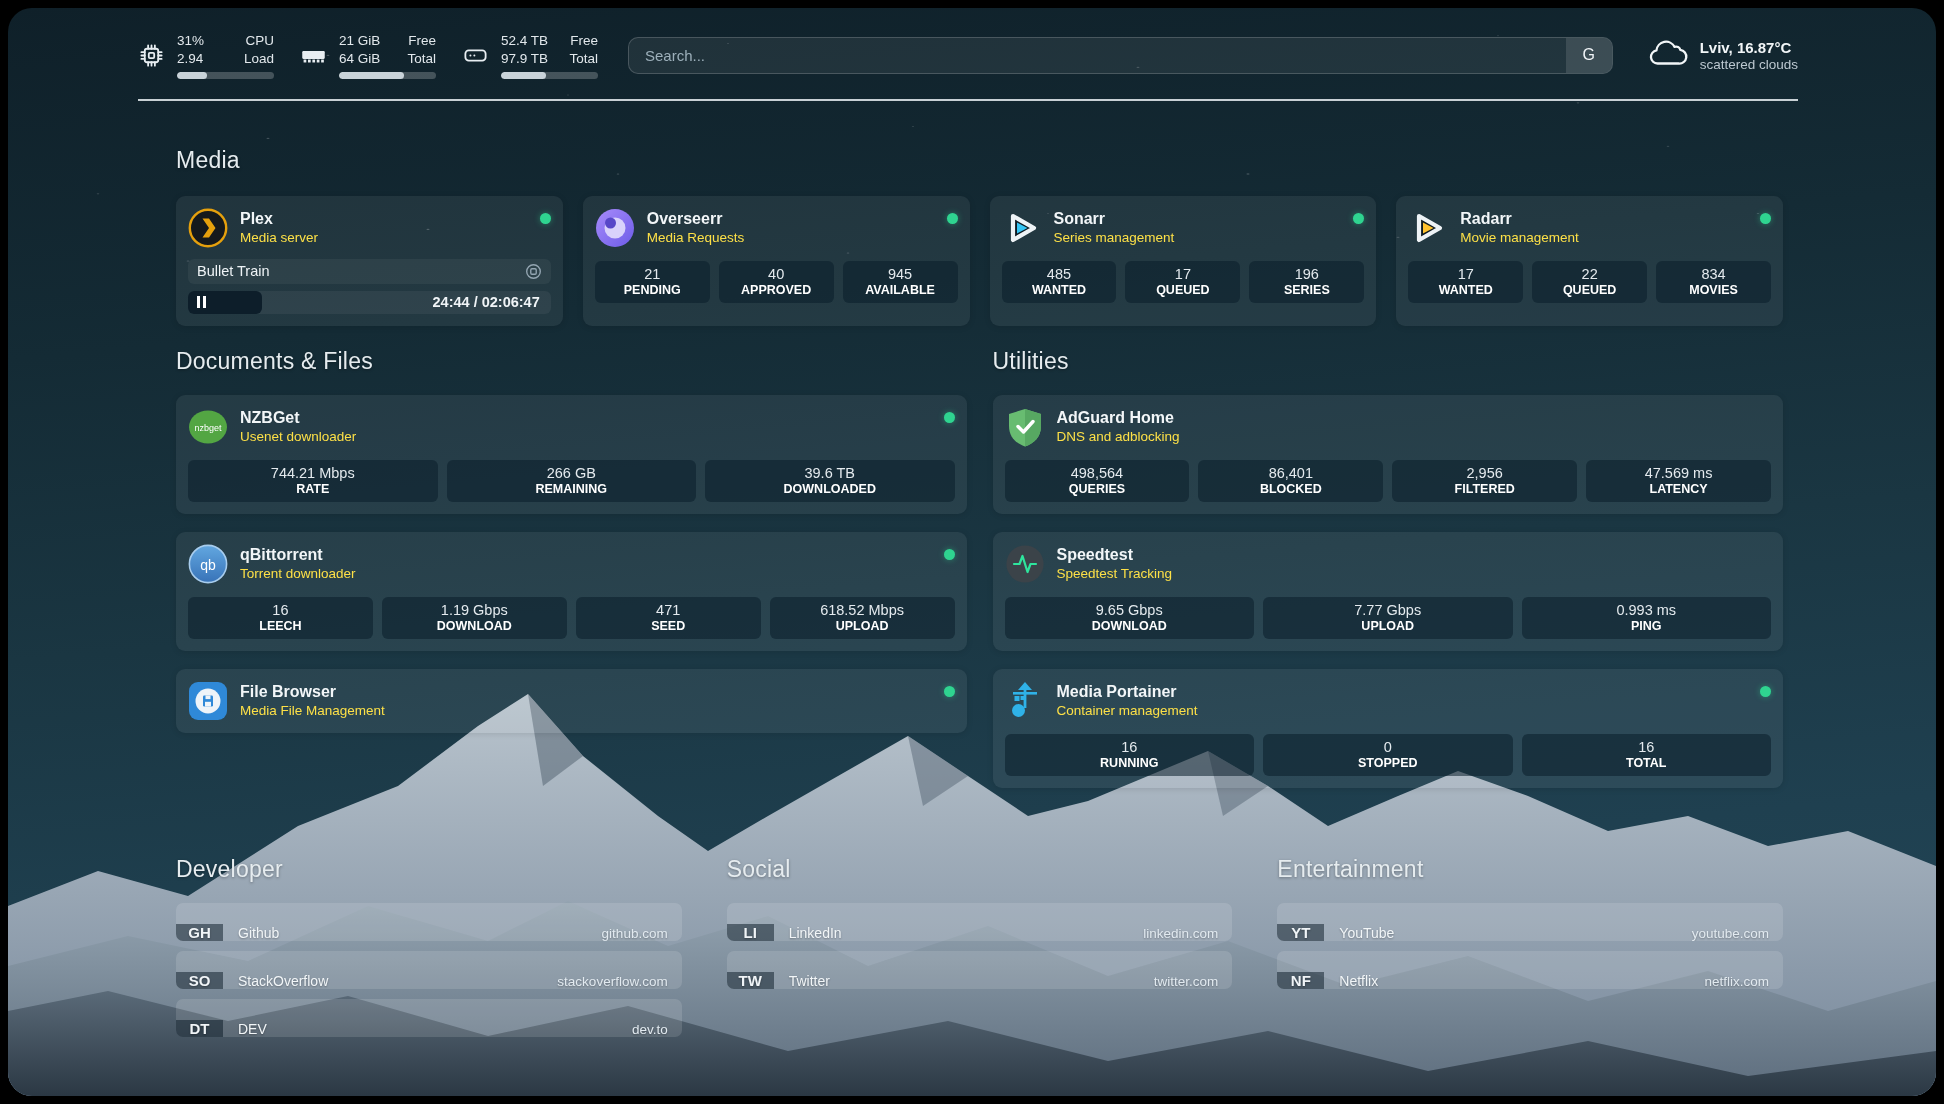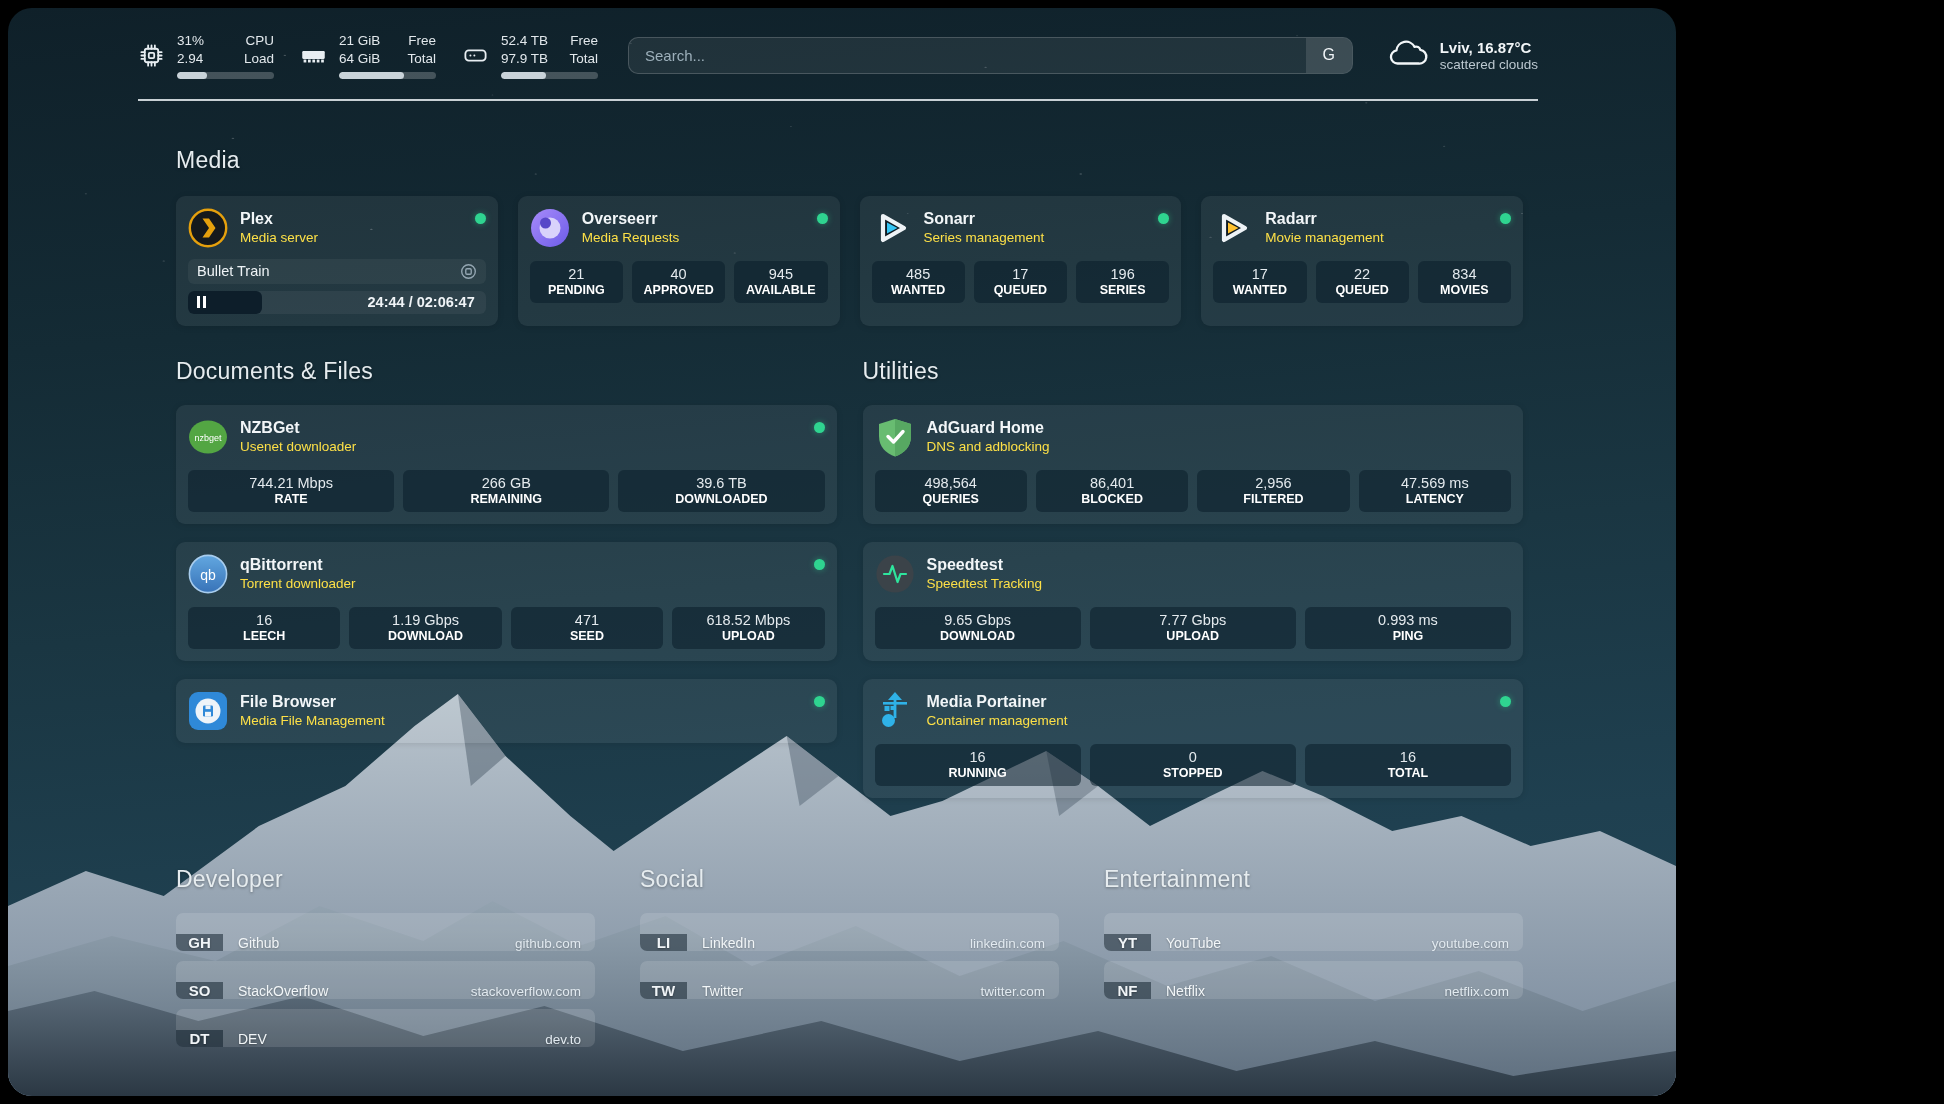--- a/index.html
+++ b/index.html
@@ -1,17 +1,17 @@
 <!DOCTYPE html>
 <html><head>
 <meta charset="utf-8">
 <style>
   * { box-sizing: border-box; margin: 0; padding: 0; }
   html,body { width:1944px; height:1104px; background:#000; font-family:"Liberation Sans","DejaVu Sans",sans-serif; }
-  .screen { position:absolute; left:8px; top:8px; width:1668px; height:1088px; border-radius:24px; overflow:hidden; background:#14ononono; }
+  .screen { position:absolute; left:8px; top:8px; width:1928px; height:1088px; border-radius:24px; overflow:hidden; background:#14ononono; }
 
   
   .scene { position:absolute; inset:0; background:linear-gradient(175deg,#0f2029 0%,#142b35 28%,#1a3642 52%,#1f4050 76%,#234758 100%); }
   .scene svg { position:absolute; left:0; bottom:0; width:100%; height:430px; }
   .stars { position:absolute; inset:0; width:100%; height:100%; }
 
   .content { position:absolute; inset:0; color:#eef3f6; }
 
   
   .hdr { display:flex; align-items:center; margin:24px 138px 0 130px; }
@@ -59,21 +59,21 @@
   .stat-label { font-size:12.5px; font-weight:700; color:#fff; margin-top:1px; }
 
   
   .np-title-row { margin-top:11px; height:25px; display:flex; justify-content:space-between; align-items:center; background:rgba(255,255,255,0.05); border-radius:6px; padding:0 9px; }
   .np-title { font-size:14.5px; color:#eef3f6; }
   .np-stop { width:17px; height:17px; display:flex; cursor:pointer; }
   .np-progress { margin-top:7px; position:relative; background:rgba(255,255,255,0.055); border-radius:6px; height:23px; display:flex; align-items:center; }
   .np-pill { width:74px; height:100%; background:#0d1e2a; border-radius:6px; display:flex; align-items:center; padding-left:9px; cursor:pointer; }
   .np-time { position:absolute; right:11px; font-size:14.5px; font-weight:600; color:#f0f4f7; }
 
-  .two-col { margin-top:32px; display:grid; grid-template-columns:1fr 1fr; gap:26px; }
+  .two-col { margin-top:22px; display:grid; grid-template-columns:1fr 1fr; gap:26px; }
   .two-col h2 { margin-bottom:20px; }
   .two-col .card { margin-bottom:18px; }
 
   
   .bookmarks { margin-top:50px; display:grid; grid-template-columns:1fr 1fr 1fr; gap:45px; }
   .bookmarks h2 { margin-bottom:20px; }
   .bm-row { display:flex; align-items:flex-end; height:38px; background:rgba(255,255,255,0.13); border-radius:7px; overflow:hidden; margin-bottom:10px; cursor:pointer; text-shadow:0 1px 2px rgba(0,0,0,.3); }
   .bm-abbr { width:47px; background:rgba(6,22,34,0.5); display:flex; align-items:center; justify-content:center; font-size:15px; font-weight:600; color:#f0f4f7; flex:none; }
   .bm-name { flex:1; display:flex; align-items:center; padding-left:15px; font-size:14px; color:#f2f6f8; }
   .bm-url { display:flex; align-items:center; padding-right:14px; font-size:13.5px; color:#e2eaf0; }

